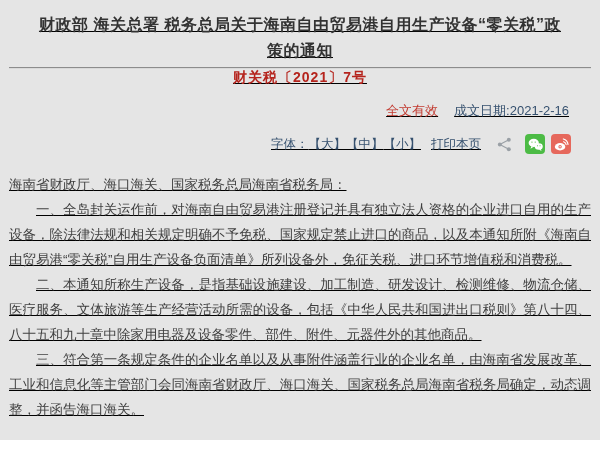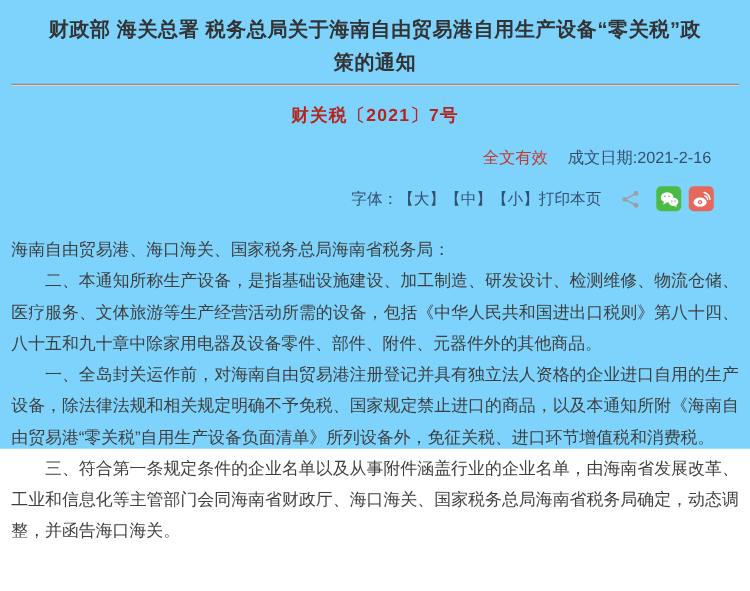--- a/index.html
+++ b/index.html
@@ -4,42 +4,42 @@
 <style>
   * { box-sizing: border-box; margin: 0; padding: 0; }
   html, body { width: 600px; height: 473px; }
   body {
     background: #ffffff;
     font-family: "Liberation Sans", sans-serif;
     overflow: hidden;
   }
   .page {
     width: 600px;
-    height: 359px;
-    background: #7dd3fc;
+    height: 440px;
+    background: #e5e5e5;
     padding: 0 9px;
     position: relative;
+    text-decoration: underline;
   }
   .title {
     padding: 12px 24px 0 24px;
     text-align: center;
     font-size: 16px;
     font-weight: bold;
     color: #333333;
     line-height: 26px;
     letter-spacing: 0.5px;
   }
   .title-rule {
     margin: 3px 0 0 0;
     height: 2px;
     background: #8c8c8c;
     border-bottom: 1px solid #d9d9d9;
   }
   .doc-number {
-    margin-top: 15px;
     text-align: center;
     font-size: 14px;
     font-weight: bold;
     color: #b5241d;
     letter-spacing: 1px;
   }
   .meta-row {
     margin-top: 15px;
     padding-right: 22px;
     display: flex;
@@ -58,21 +58,21 @@
     font-size: 12.5px;
     color: #35506e;
     height: 22px;
   }
   .font-label { color: #35506e; text-align: right; }
   .font-btn, .print-btn {
     color: #35506e;
     text-decoration: none;
     cursor: pointer;
   }
-  .print-btn { margin-right: 16px; }
+  .print-btn { margin-left: 10px; margin-right: 16px; }
   .icon-btn {
     display: inline-flex;
     align-items: center;
     justify-content: center;
     cursor: pointer;
   }
   .icon-share { width: 15px; height: 15px; margin-right: 13px; }
   .icon-box {
     width: 20px;
     height: 20px;
@@ -143,20 +143,20 @@
         <ellipse cx="10" cy="15.2" rx="7.4" ry="5.2" fill="#ffffff"></ellipse>
         <circle cx="10" cy="15.2" r="2.4" fill="#e6685c"></circle>
         <circle cx="10" cy="15.2" r="1" fill="#ffffff"></circle>
         <path d="M14.6 4.2 a9.2 9.2 0 0 1 6.6 7.6" stroke="#ffffff" stroke-width="1.7" fill="none" stroke-linecap="round"></path>
         <path d="M15 8 a5 5 0 0 1 3.6 4.2" stroke="#ffffff" stroke-width="1.5" fill="none" stroke-linecap="round"></path>
       </svg>
     </span>
   </div>
 
   <div class="body-text">
-    <p class="salutation">海南自由贸易港、海口海关、国家税务总局海南省税务局：</p>
+    <p class="salutation">海南省财政厅、海口海关、国家税务总局海南省税务局：</p>
+    <p class="para">一、全岛封关运作前，对海南自由贸易港注册登记并具有独立法人资格的企业进口自用的生产设备，除法律法规和相关规定明确不予免税、国家规定禁止进口的商品，以及本通知所附《海南自由贸易港“零关税”自用生产设备负面清单》所列设备外，免征关税、进口环节增值税和消费税。</p>
     <p class="para">二、本通知所称生产设备，是指基础设施建设、加工制造、研发设计、检测维修、物流仓储、医疗服务、文体旅游等生产经营活动所需的设备，包括《中华人民共和国进出口税则》第八十四、八十五和九十章中除家用电器及设备零件、部件、附件、元器件外的其他商品。</p>
-    <p class="para">一、全岛封关运作前，对海南自由贸易港注册登记并具有独立法人资格的企业进口自用的生产设备，除法律法规和相关规定明确不予免税、国家规定禁止进口的商品，以及本通知所附《海南自由贸易港“零关税”自用生产设备负面清单》所列设备外，免征关税、进口环节增值税和消费税。</p>
     <p class="para">三、符合第一条规定条件的企业名单以及从事附件涵盖行业的企业名单，由海南省发展改革、工业和信息化等主管部门会同海南省财政厅、海口海关、国家税务总局海南省税务局确定，动态调整，并函告海口海关。</p>
 
   </div>
 
 </div>
 
 </body></html>

